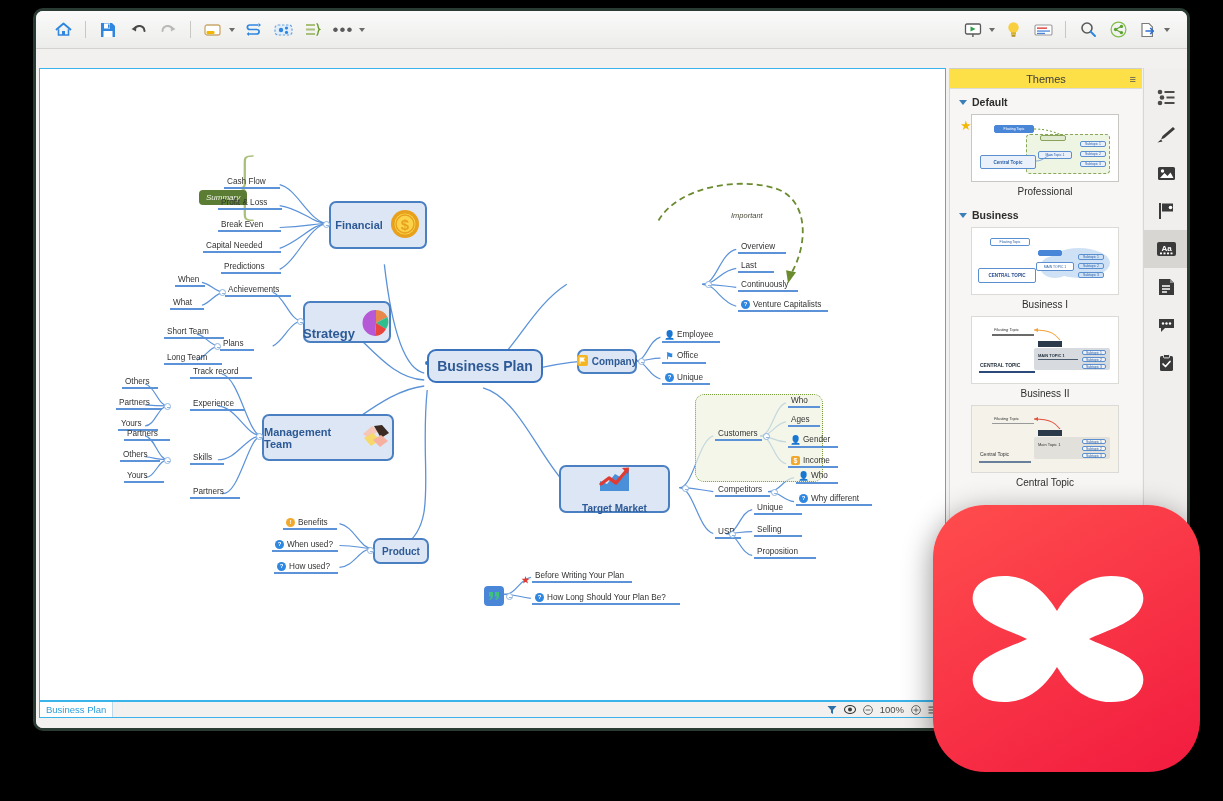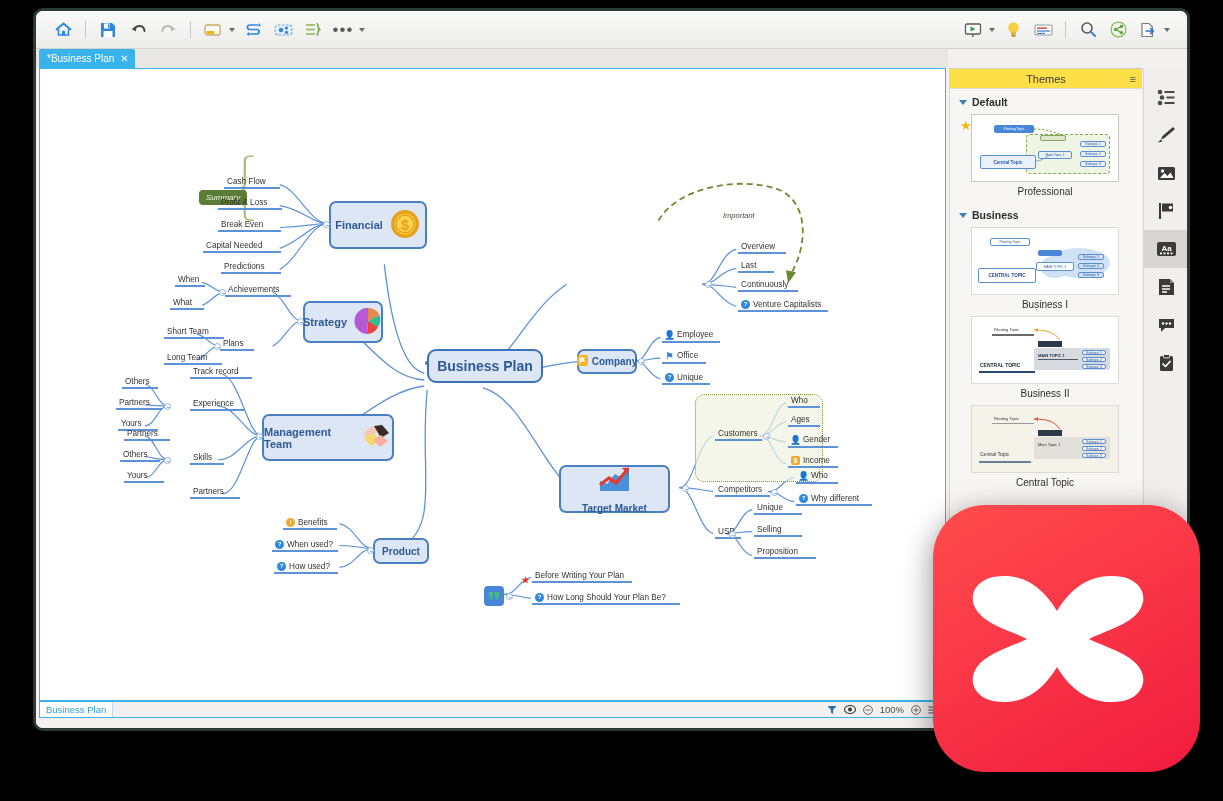--- a/index.html
+++ b/index.html
@@ -121,21 +121,21 @@
   .collapse::after{ content:''; position:absolute; left:1.5px; top:2.6px;
                     width:3px; height:1px; background:#8fb4de; }
   svg.links{ position:absolute; left:0; top:0; width:100%; height:100%;
              pointer-events:none; }
   .boundary{ position:absolute; border:1.7px dotted #7a9e3a;
              background:rgba(238,243,224,.72); border-radius:9px; }
   .sumlabel{ position:absolute; background:#5b7d33; color:#f0f4e6;
              font-style:italic; font-size:8px; padding:3px 7px;
              border-radius:4px; white-space:nowrap; }
   .rel-label{ position:absolute; font-size:7.5px; font-style:italic;
-              color:#4a4a3a; white-space:nowrap; }
+              color:#4a4a3a; white-space:nowrap;margin-left:8px; }
   .floatnode{ position:absolute; width:20px;height:20px;background:#4a86d8;
               border-radius:4px; display:flex;align-items:center;
               justify-content:center; color:#fff; cursor:pointer; }
 
   .mk{ width:9px;height:9px;border-radius:50%;display:inline-flex;
        align-items:center;justify-content:center;font-size:6px;color:#fff;
        flex:0 0 auto; font-weight:bold;}
   .mk.q{ background:#2f87e0; }
   .mk.b{ background:#f0a92c; }
   .mk.p{ background:transparent; color:#2f87e0; font-size:9px; }
@@ -266,26 +266,20 @@
       <div class="tbtn">
         <svg width="16" height="16" viewBox="0 0 16 16">
               <path d="M2 1.5 h7 l3.4 3.4 V14.5 H2 Z" fill="#fff" stroke="#7a7a7a" stroke-width="1.2"></path>
               <path d="M6 9 H13 M10.6 6.4 L13.4 9 L10.6 11.6" stroke="#2f6fd0" stroke-width="1.5" fill="none" stroke-linecap="round" stroke-linejoin="round"></path>
             </svg>
       </div>
       <div class="caret"></div>
     </div>
   </div>
 
-  <div class="tabbar">
-    <div class="tab">
-      <span>*Business Plan</span>
-      <span class="x">✕</span>
-    </div>
-  </div>
 
   <div class="canvas">
 
     <svg class="links" viewBox="0 0 907 633">
       <g stroke="#5b92d8" stroke-width="1.3" fill="none">
 
         <path d="M385 305 C360 300, 350 240, 345 196"></path>
         <path d="M385 312 C350 310, 330 275, 300 253"></path>
         <path d="M385 318 C350 322, 320 352, 290 368"></path>
         <path d="M388 322 C380 400, 400 455, 365 478"></path>
@@ -422,21 +416,21 @@
             <span>Capital Needed</span>
           </span>
     </div>
     <div class="leaf" style="left:181px; top:193px;">
       <span class="ul" style="width:60px;"></span>
       <span class="txt">
             <span>Predictions</span>
           </span>
     </div>
 
-    <div class="node main-node" style="left:263px; top:232px; width:80px; height:42px; font-size:11px;">
+    <div class="node main-node" style="left:263px; top:232px; width:88px; height:42px; font-size:13px;align-items:flex-end;">
       <span>Strategy</span>
       <span>
         <svg width="30" height="30" viewBox="0 0 30 30">
               <path d="M15 15 L15 2 A13 13 0 0 1 26.5 9 Z" fill="#e8884a"></path>
               <path d="M15 15 L26.5 9 A13 13 0 0 1 25 21 Z" fill="#2fbf8f"></path>
               <path d="M15 15 L25 21 A13 13 0 0 1 14 28 Z" fill="#e8453c"></path>
               <path d="M15 15 L14 28 A13 13 0 0 1 15 2 Z" fill="#b659d6"></path>
             </svg>
       </span>
     </div>

